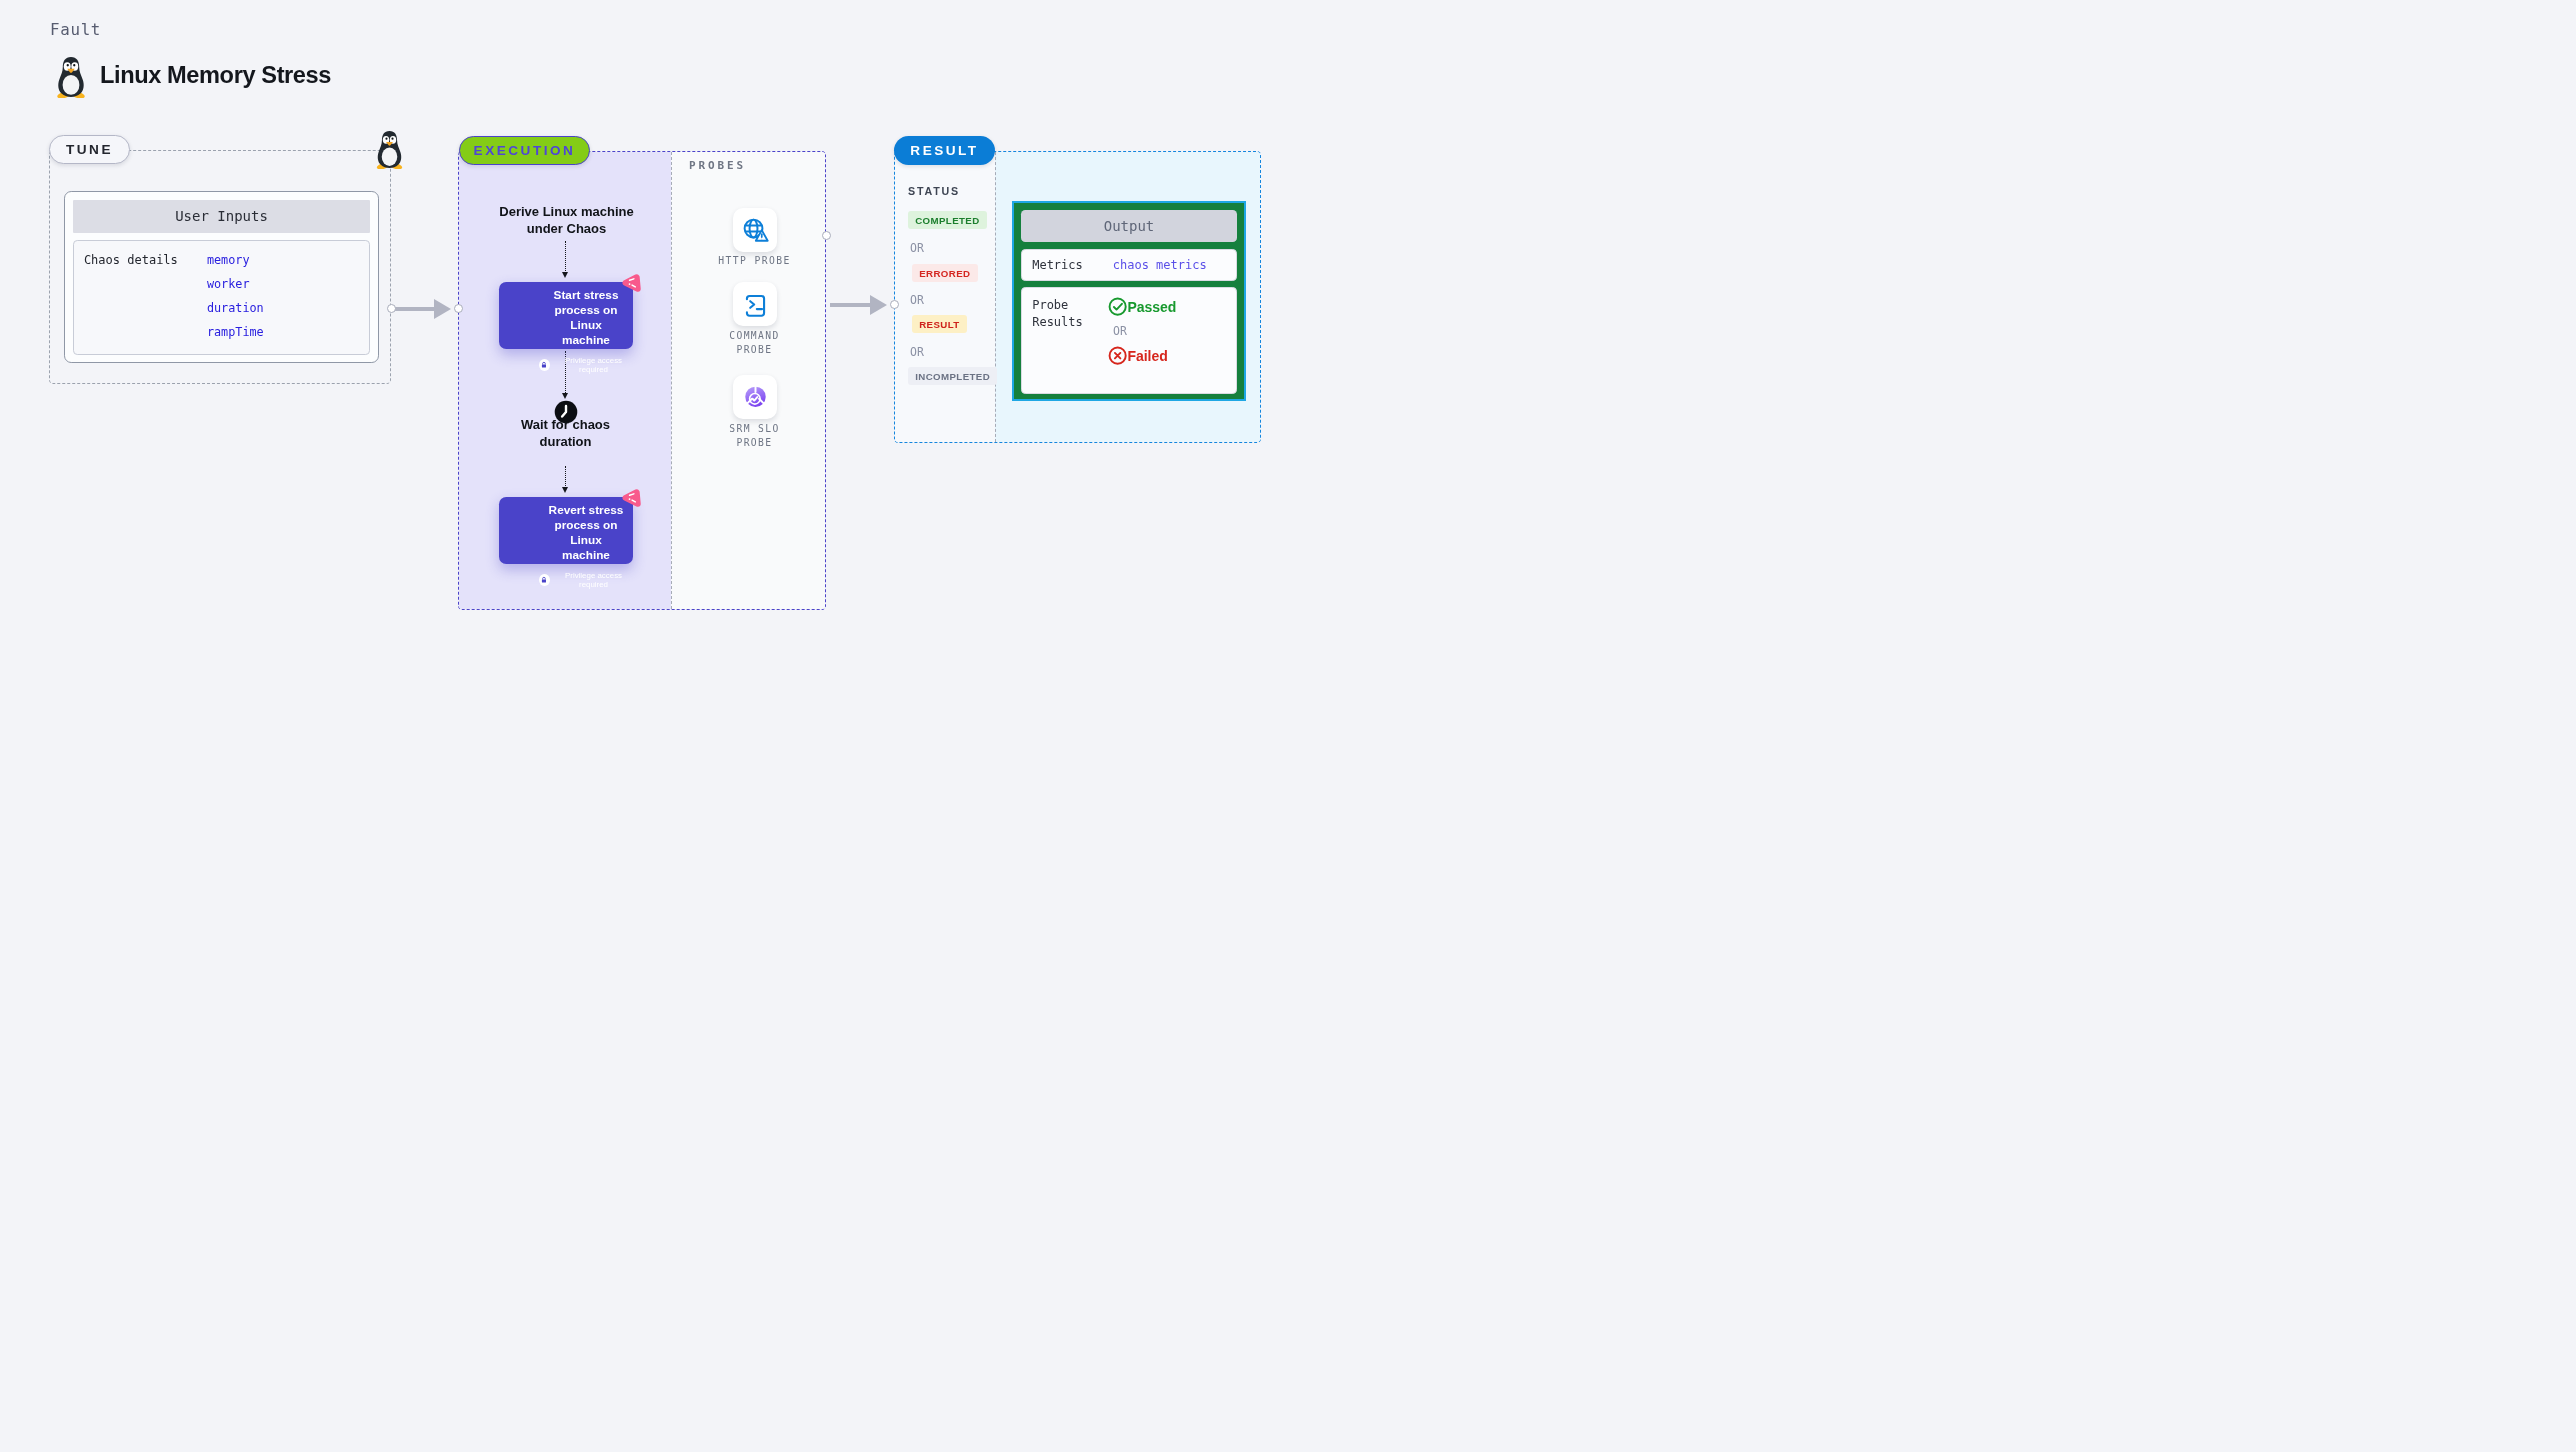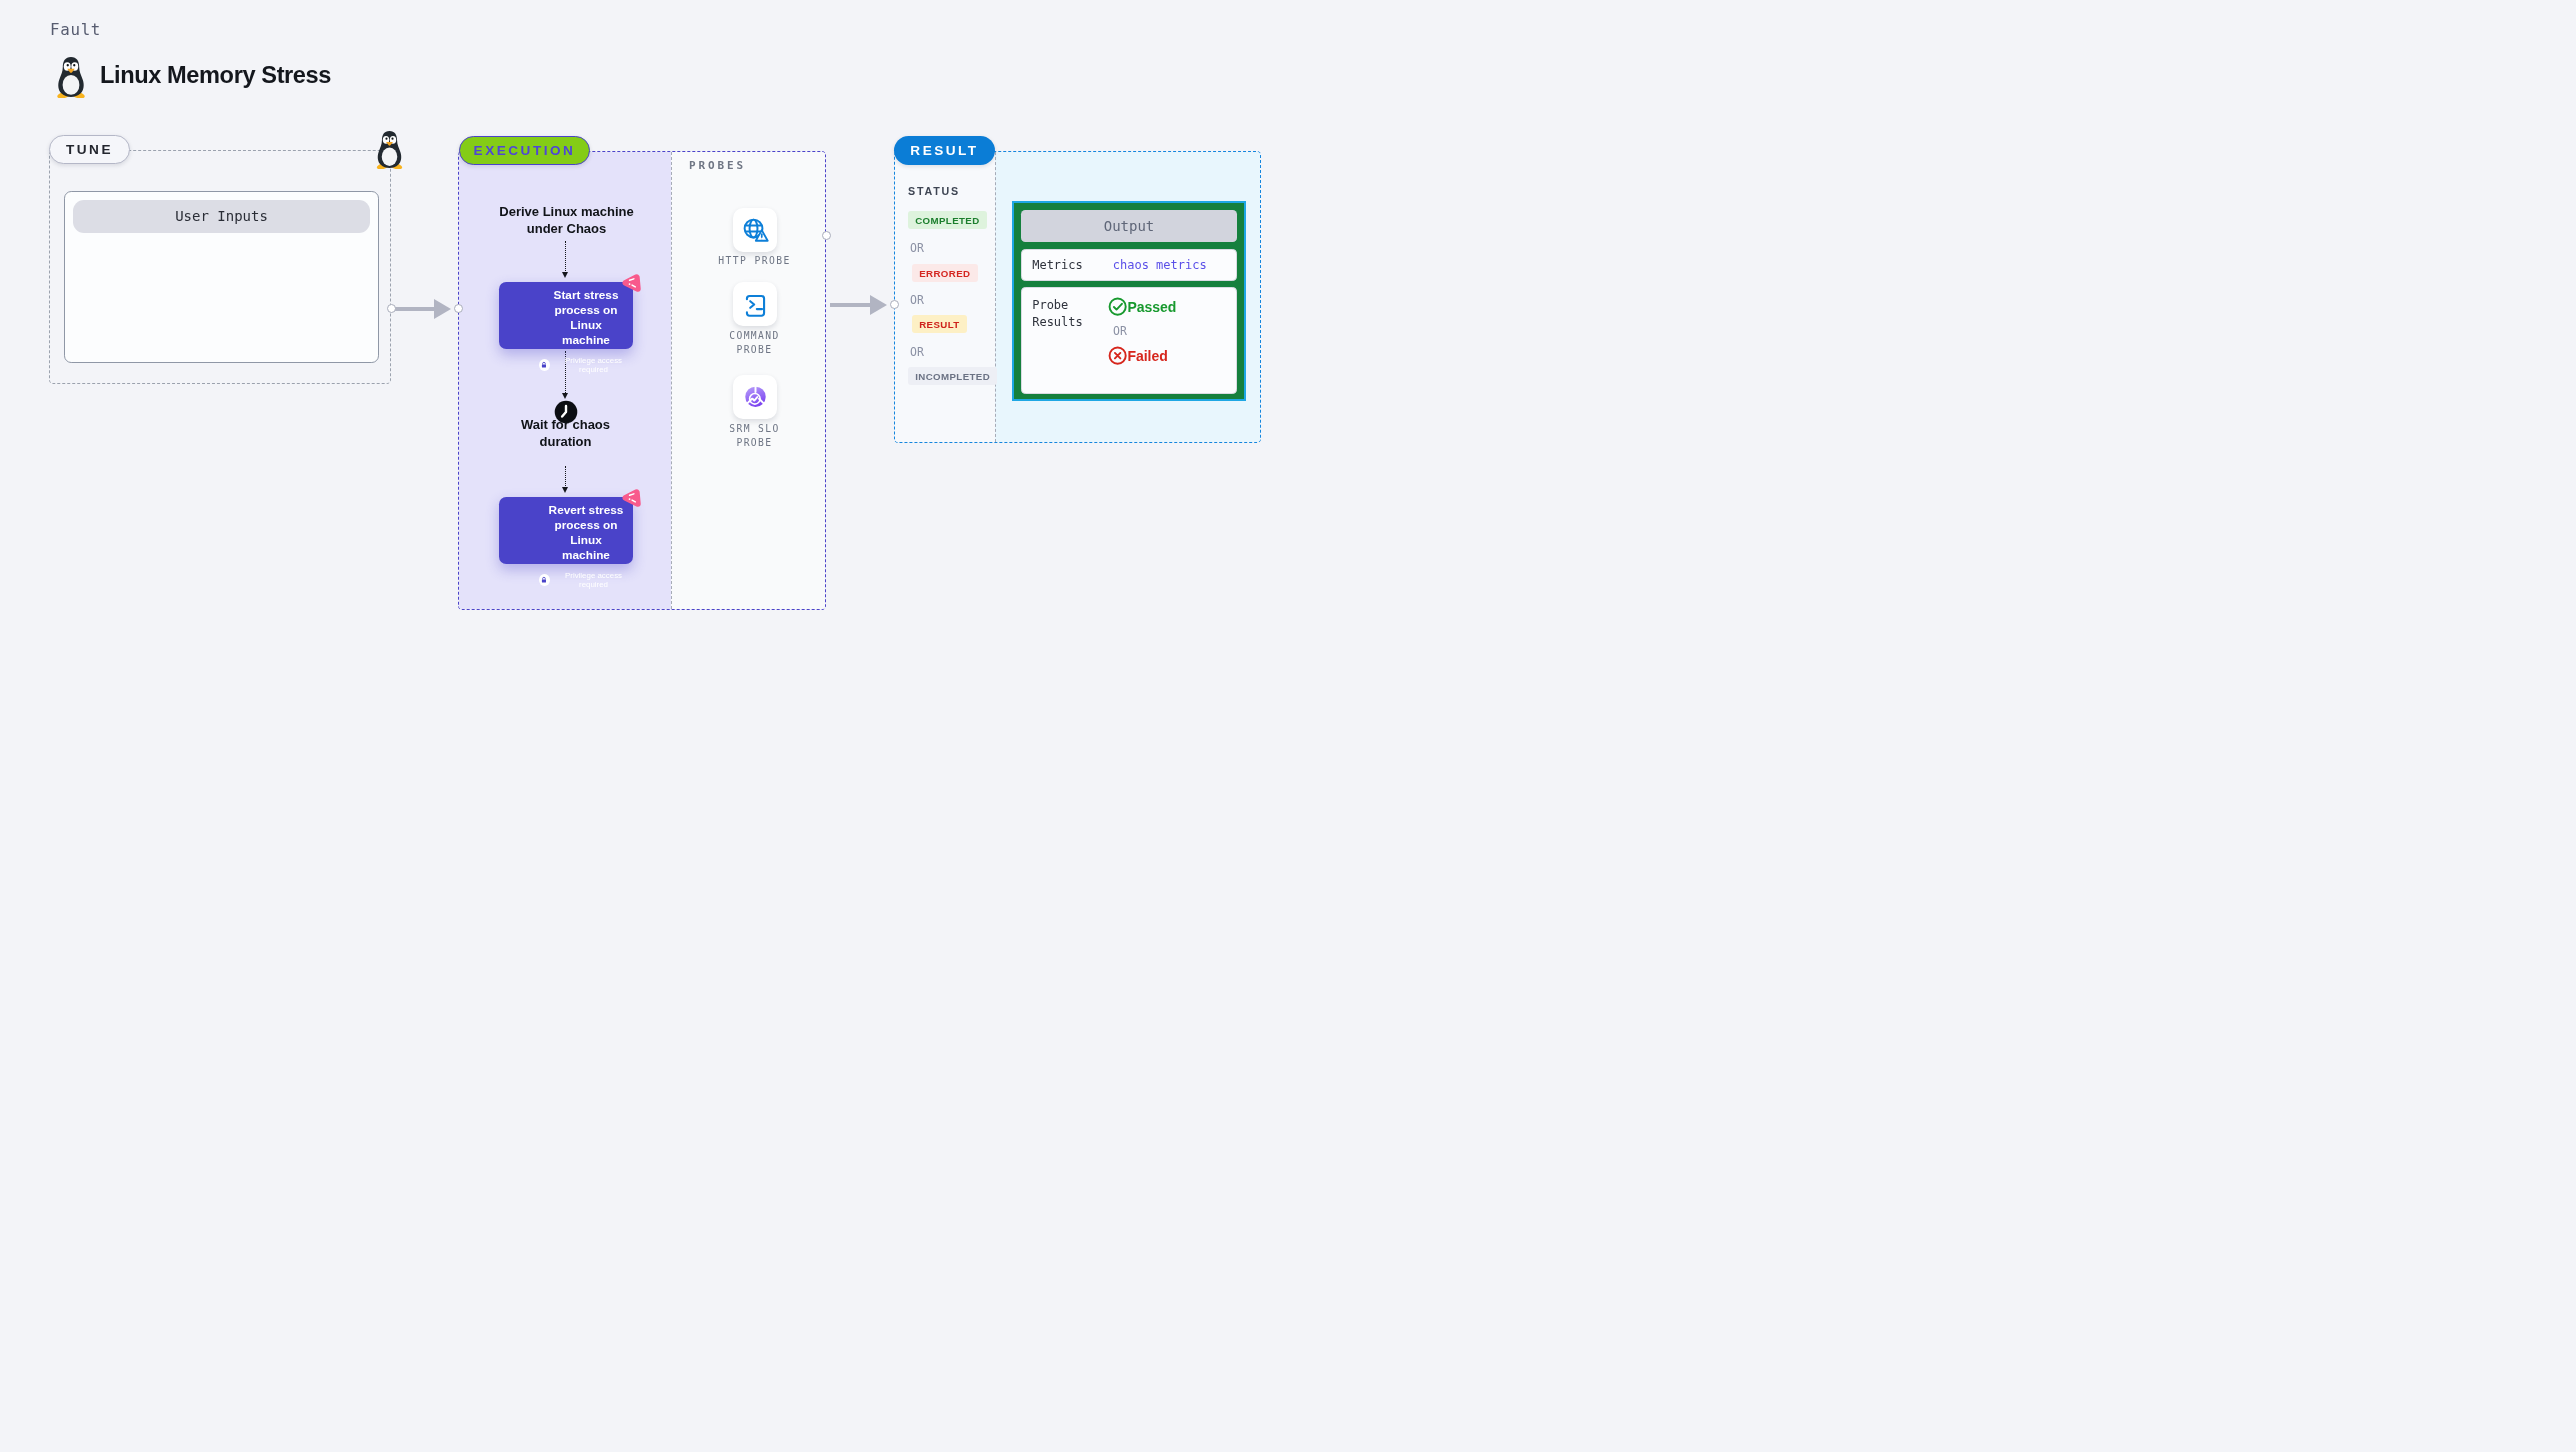--- a/index.html
+++ b/index.html
@@ -35,21 +35,21 @@
   .pill { position:absolute; display:flex; align-items:center; justify-content:center;
           border-radius:15.8px; font-weight:bold; letter-spacing:2.5px; font-size:13.6px;
           box-shadow:0 1.4px 4.3px rgba(20,25,50,.12); z-index:9; }
   .tune-pill   { left:49px;  top:135px; width:81px; height:29px; background:#f5f6fa; border:1.8px solid #b4b7c7; color:#23262e; }
   .exec-pill   { left:459px; top:136px; width:131px; height:29px; background:#84cc16; border:1.8px solid #4b43ca; color:#4f46d6; }
   .result-pill { left:894px;top:136px; width:101px; height:29px; background:#0b7dd6; color:#ffffff; }
 
   
   .ui-card { position:absolute; left:64px; top:191px; width:315px; height:172px; background:#fcfdfe;
              border:1.4px solid #8f97a6; border-radius:7.2px; padding:7.9px; z-index:4; }
-  .ui-card-header { height:33px; background:#dcdde5; border-radius:11px; display:flex; align-items:center; justify-content:center;
+  .ui-card-header { height:33px; background:#dcdde5; border-radius:1px; display:flex; align-items:center; justify-content:center;
                     font-family:"DejaVu Sans Mono",monospace; font-size:14px; color:#2a2d36; }
   .ui-card-body { position:relative; margin-top:7.2px; height:115px; background:#f7f8fb; border:1.1px solid #c8ccd7; border-radius:4.3px; }
   .chaos-label { position:absolute; left:10px; top:11.5px; font-family:"DejaVu Sans Mono",monospace; font-size:12px; color:#23262e; }
   .chaos-values { position:absolute; left:133px; top:7.2px; font-family:"DejaVu Sans Mono",monospace; font-size:11.8px; color:#2a20df; line-height:24px; }
 
   
   .arrow-line { position:absolute; height:3.6px; background:#b1b4c2; z-index:4; }
   .arrow-head { position:absolute; width:0; height:0; border-top:10px solid transparent; border-bottom:10px solid transparent; border-left:17px solid #b1b4c2; z-index:4; }
   .circle-conn { position:absolute; width:9.3px; height:9.3px; background:#fff; border:1.8px solid #a9adbb; border-radius:50%; z-index:10; }
   .dotted-conn { position:absolute; width:0; border-left:1.8px dotted #15171c; z-index:3; }
@@ -127,20 +127,29 @@
     <ellipse cx="17" cy="27.5" rx="8" ry="9.5" fill="#f2f3f5"></ellipse>
     <ellipse cx="13.4" cy="10" rx="3.3" ry="4" fill="#ffffff"></ellipse>
     <ellipse cx="20.6" cy="10" rx="3.3" ry="4" fill="#ffffff"></ellipse>
     <circle cx="13.9" cy="8.8" r="1.1" fill="#101418"></circle>
     <circle cx="20.1" cy="8.8" r="1.1" fill="#101418"></circle>
     <path d="M13.4 12.2 h7.2 l-2.7 3.4 a1.3 1.3 0 0 1 -1.8 0 Z" fill="#f5a623"></path>
   </svg>
 
   <div class="ui-card">
     <div class="ui-card-header">User Inputs</div>
+    <div class="ui-card-body">
+      <div class="chaos-label">Chaos details</div>
+      <div class="chaos-values">
+        <div>memory</div>
+        <div>worker</div>
+        <div>duration</div>
+        <div>rampTime</div>
+      </div>
+    </div>
   </div>
 
   <div class="arrow-line" style="left:395px; top:307px; width:39px;"></div>
   <div class="arrow-head" style="left:434px; top:299px;"></div>
   <div class="circle-conn" style="left:387px; top:304px;"></div>
   <div class="circle-conn" style="left:454px; top:304px;"></div>
 
   <div class="dashbox exec-box">
     <div class="exec-fill-left"></div>
     <div class="exec-fill-right"></div>

